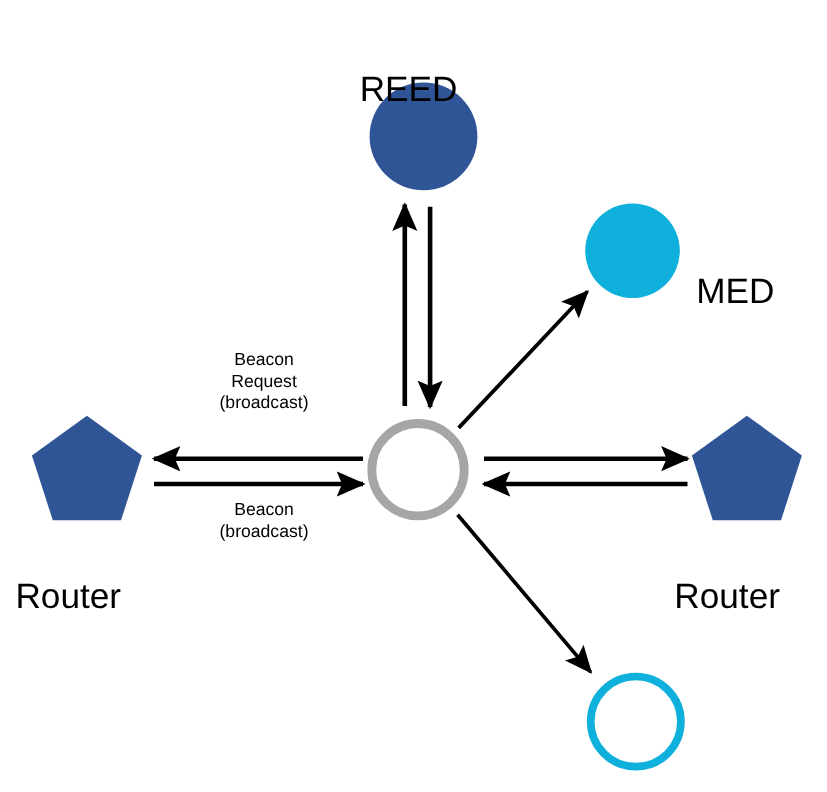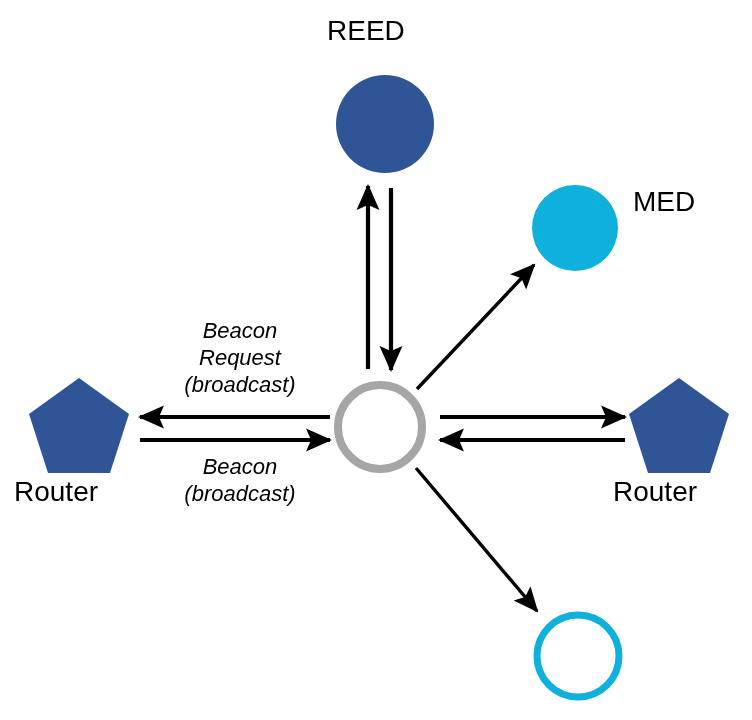--- a/index.html
+++ b/index.html
@@ -25,37 +25,37 @@
     position: absolute;
     left: 0;
     top: 0;
     width: 752px;
     height: 720px;
     display: block;
   }
   .node-label {
     position: absolute;
     font-family: "Liberation Sans", sans-serif;
-    font-size: 28px;
+    font-size: 32px;
     color: #000000;
     white-space: nowrap;
     line-height: 1;
+    margin-top: 48px;
   }
   .edge-label {
     position: absolute;
     font-family: "Liberation Sans", sans-serif;
-    font-style: italic;
-    font-size: 22px;
+    font-size: 16px;
     color: #000000;
     text-align: center;
     line-height: 1.22;
     white-space: pre;
   }
   #label-reed   { left: 327px; top: 17px; }
-  #label-med    { left: 633px; top: 188px; }
+  #label-med    { left: 633px; top: 200px; }
   #label-sed    { left: 641px; top: 631px; }
   #label-router-left  { left: 14px;  top: 478px; }
   #label-router-right { left: 613px; top: 478px; }
   #label-beacon-request { left: 160px; top: 318px; width: 160px; }
   #label-beacon         { left: 160px; top: 454px; width: 160px; }
 </style>
 </head>
 <body>
 
 <div id="diagram-root">

